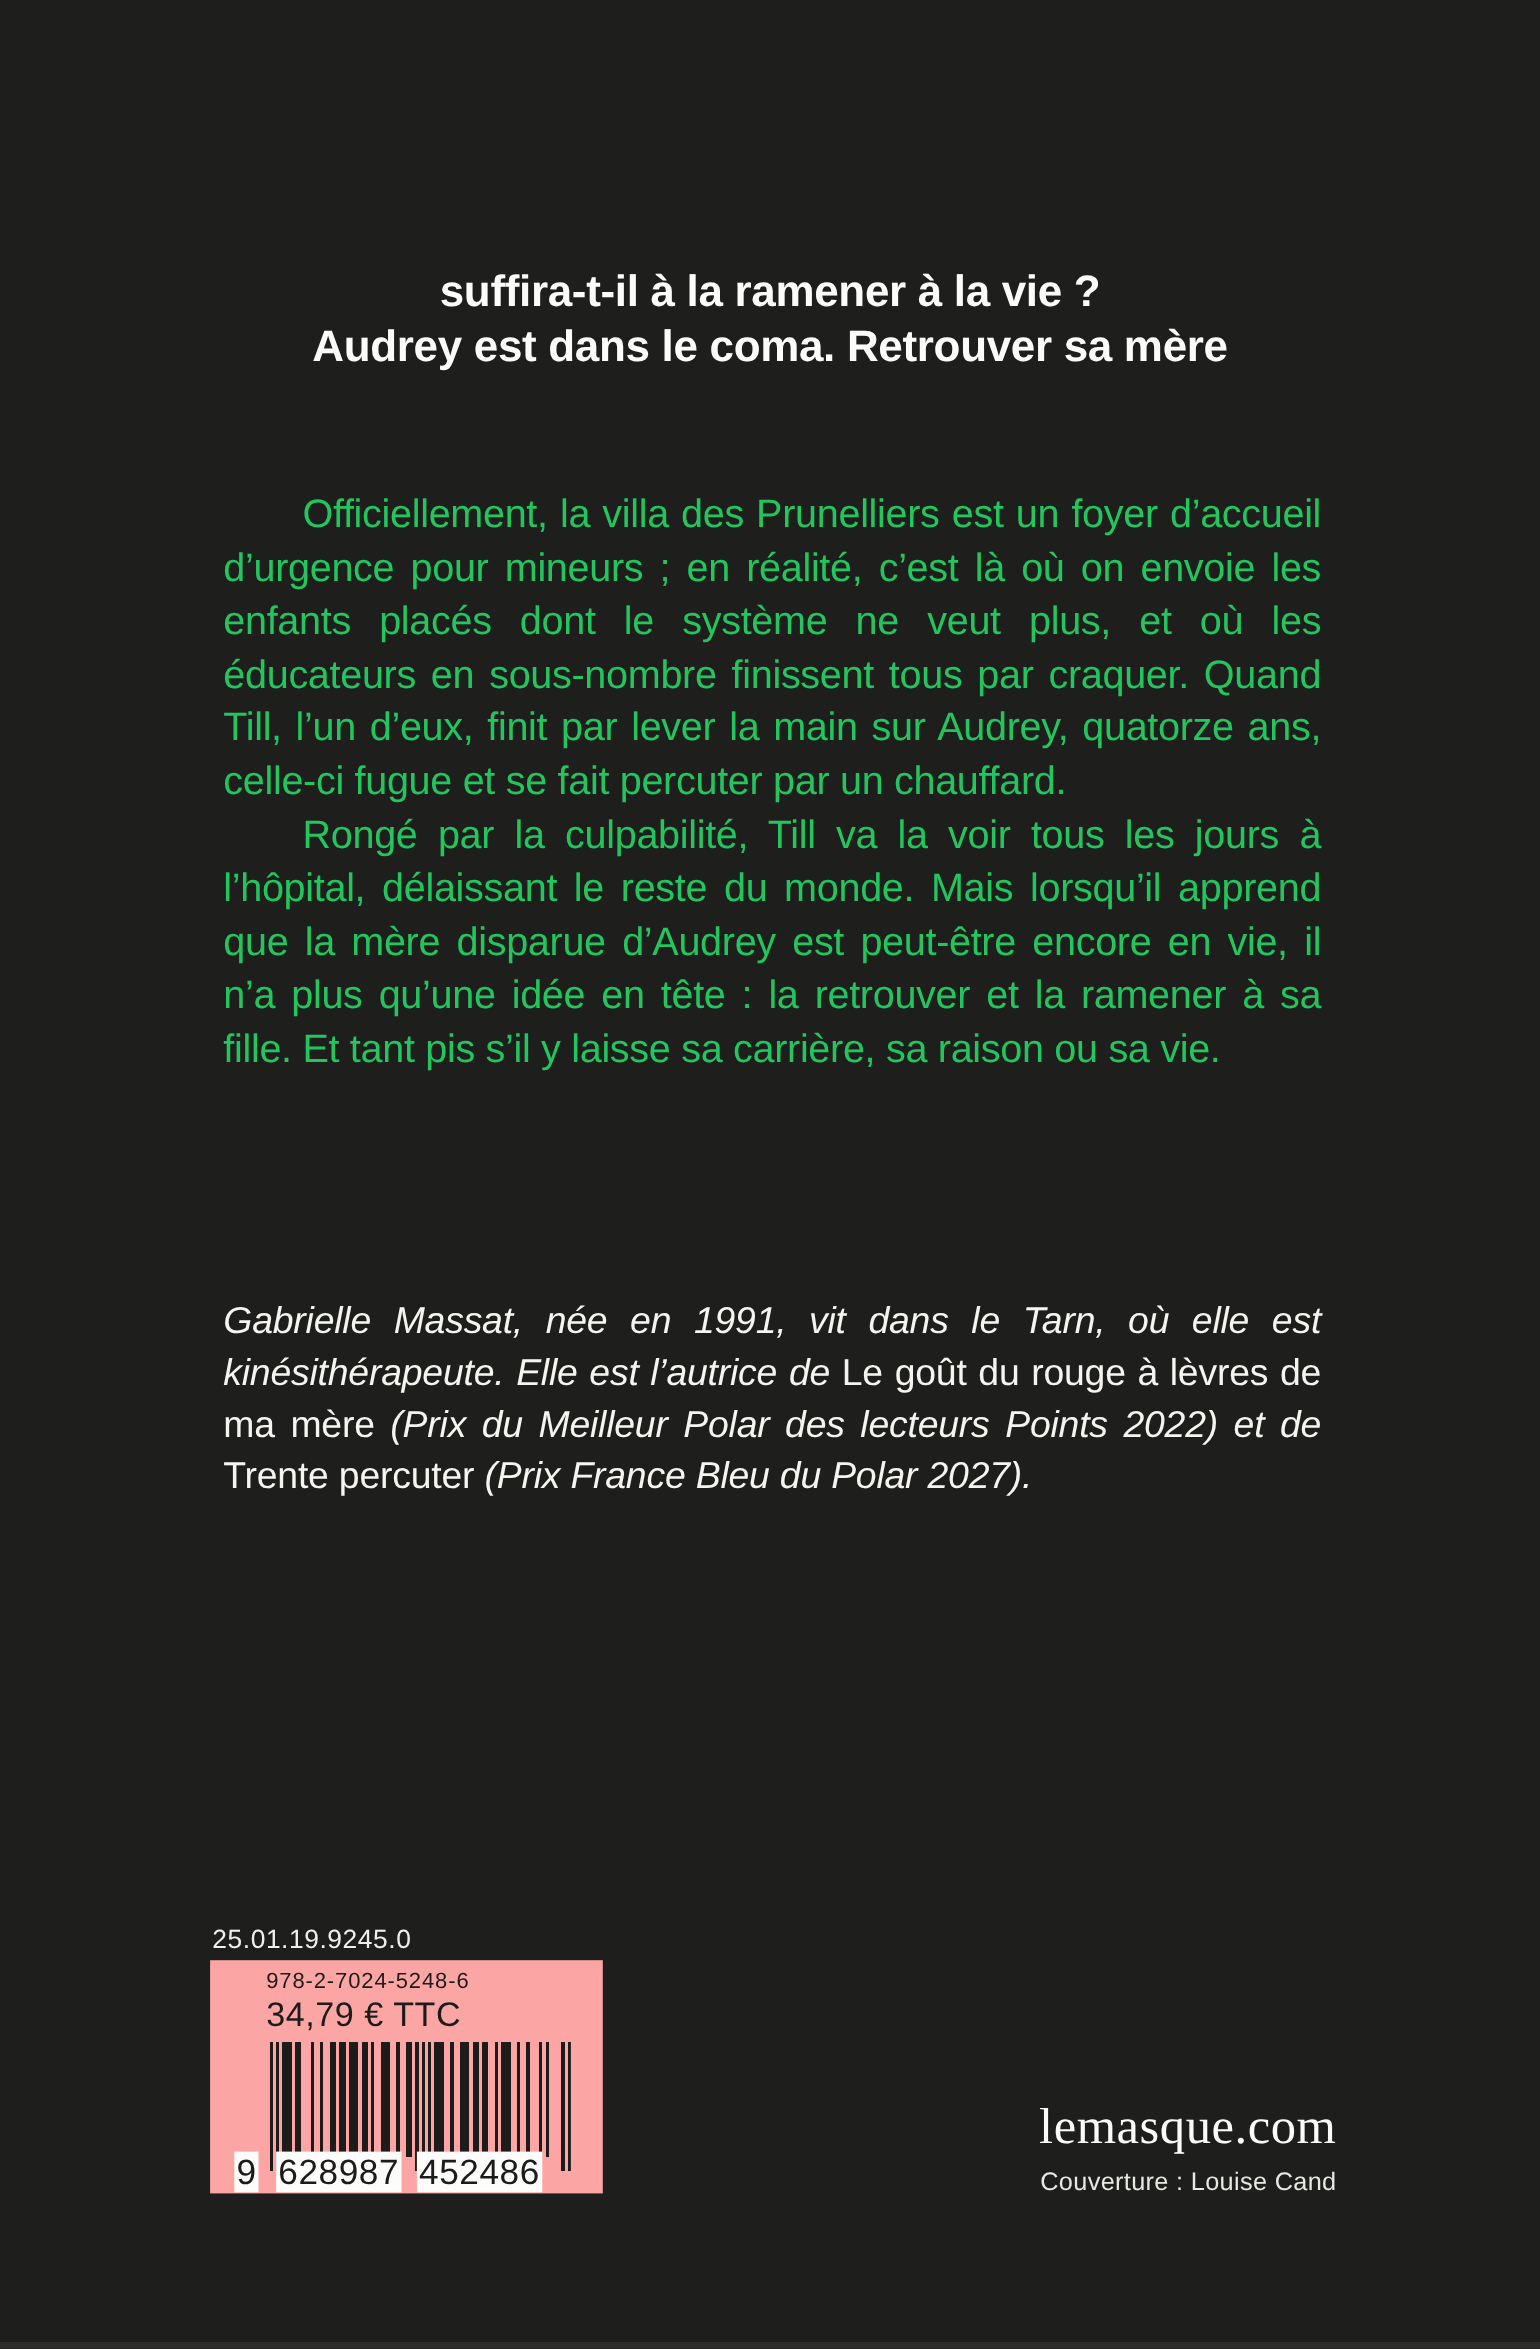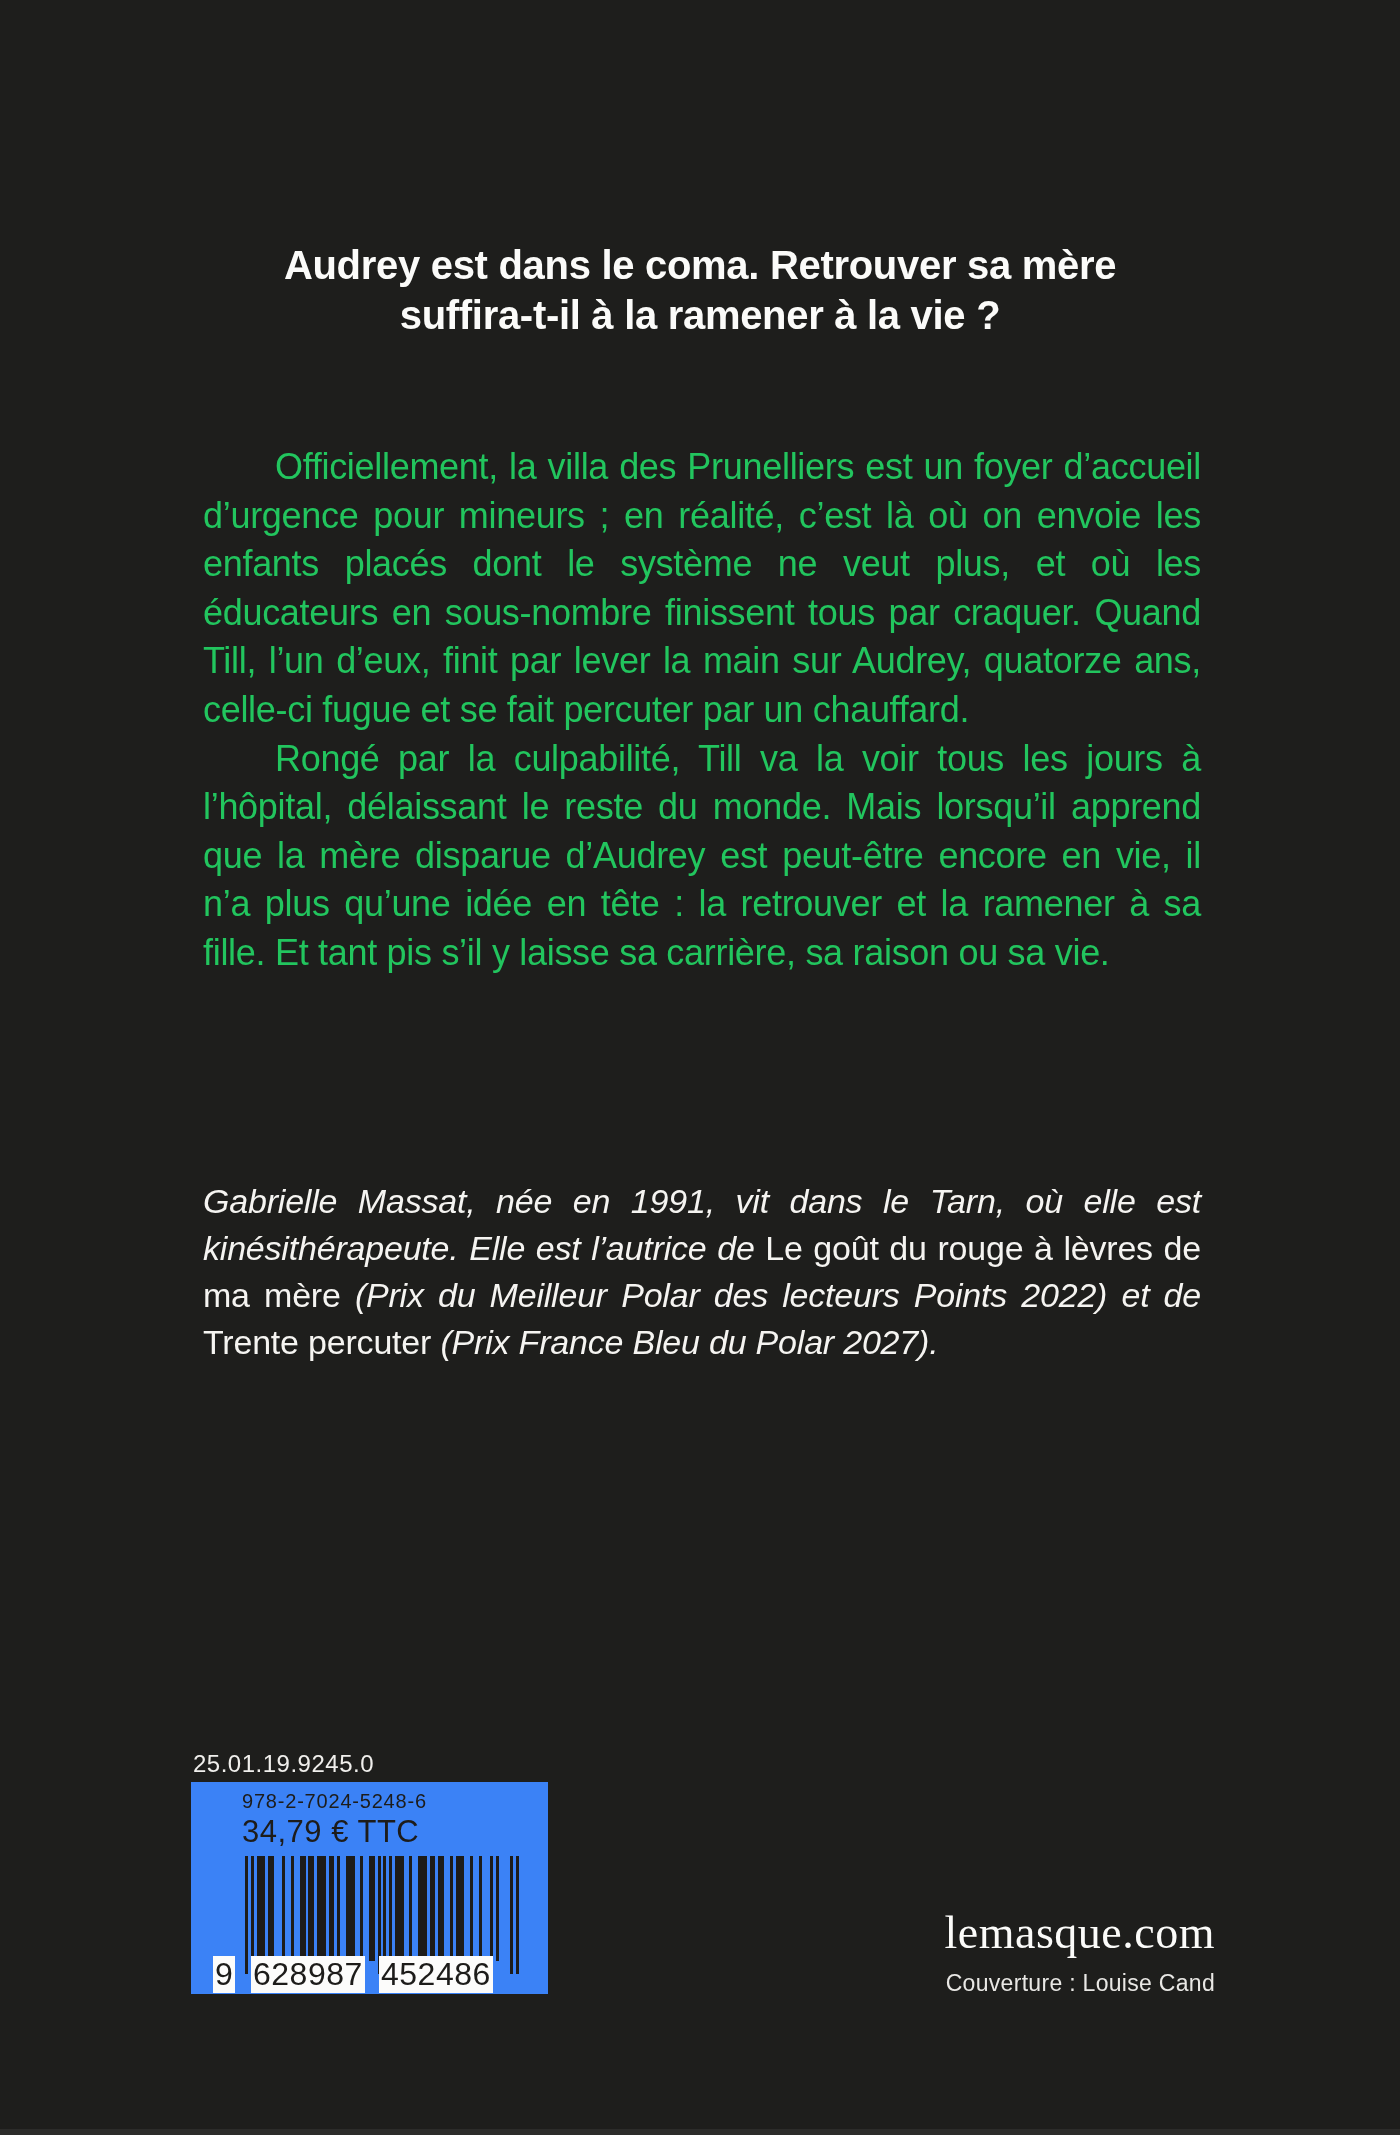--- a/index.html
+++ b/index.html
@@ -41,21 +41,21 @@
   .bio .upright { font-style:normal; }
   .print-code {
     position:absolute; left:193px; top:1750px;
     color:#f0efec;
     font-size:24px;
     letter-spacing:0.5px;
   }
   .barcode-box {
     position:absolute; left:191px; top:1782px;
     width:357px; height:212px;
-    background:#3b82f6;
+    background:#fca5a5;
     color:#1d1c1a;
     text-align:center;
   }
   .isbn {
     position:absolute; left:51px; top:8px;
     font-size:20px; letter-spacing:0.8px;
   }
   .price {
     position:absolute; left:51px; top:32px;
     font-size:31px; letter-spacing:0.5px;
@@ -93,22 +93,22 @@
   .bottom-edge {
     position:absolute; bottom:0; left:0; right:0;
     height:6px;
     background:#2c2c2a;
   }
 </style>
 </head>
 <body>
 
 <div class="headline">
+  <div>suffira-t-il à la ramener à la vie ?</div>
   <div>Audrey est dans le coma. Retrouver sa mère</div>
-  <div>suffira-t-il à la ramener à la vie ?</div>
 </div>
 
 <div class="synopsis">
   <p>Officiellement, la villa des Prunelliers est un foyer d’accueil d’urgence pour mineurs ; en réalité, c’est là où on envoie les enfants placés dont le système ne veut plus, et où les éducateurs en sous-nombre finissent tous par craquer. Quand Till, l’un d’eux, finit par lever la main sur Audrey, quatorze ans, celle-ci fugue et se fait percuter par un chauffard.</p>
   <p>Rongé par la culpabilité, Till va la voir tous les jours à l’hôpital, délaissant le reste du monde. Mais lorsqu’il apprend que la mère disparue d’Audrey est peut-être encore en vie, il n’a plus qu’une idée en tête : la retrouver et la ramener à sa fille. Et tant pis s’il y laisse sa carrière, sa raison ou sa vie.</p>
 </div>
 
 <div class="bio"><span>Gabrielle Massat, née en 1991, vit dans le Tarn, où elle est kinésithérapeute. Elle est l’autrice de </span><span class="upright">Le goût du rouge à lèvres de ma mère </span><span>(Prix du Meilleur Polar des lecteurs Points 2022)</span><span> et de </span><span class="upright">Trente percuter </span><span>(Prix France Bleu du Polar 2027).</span></div>
 
 <div class="print-code">25.01.19.9245.0</div>

